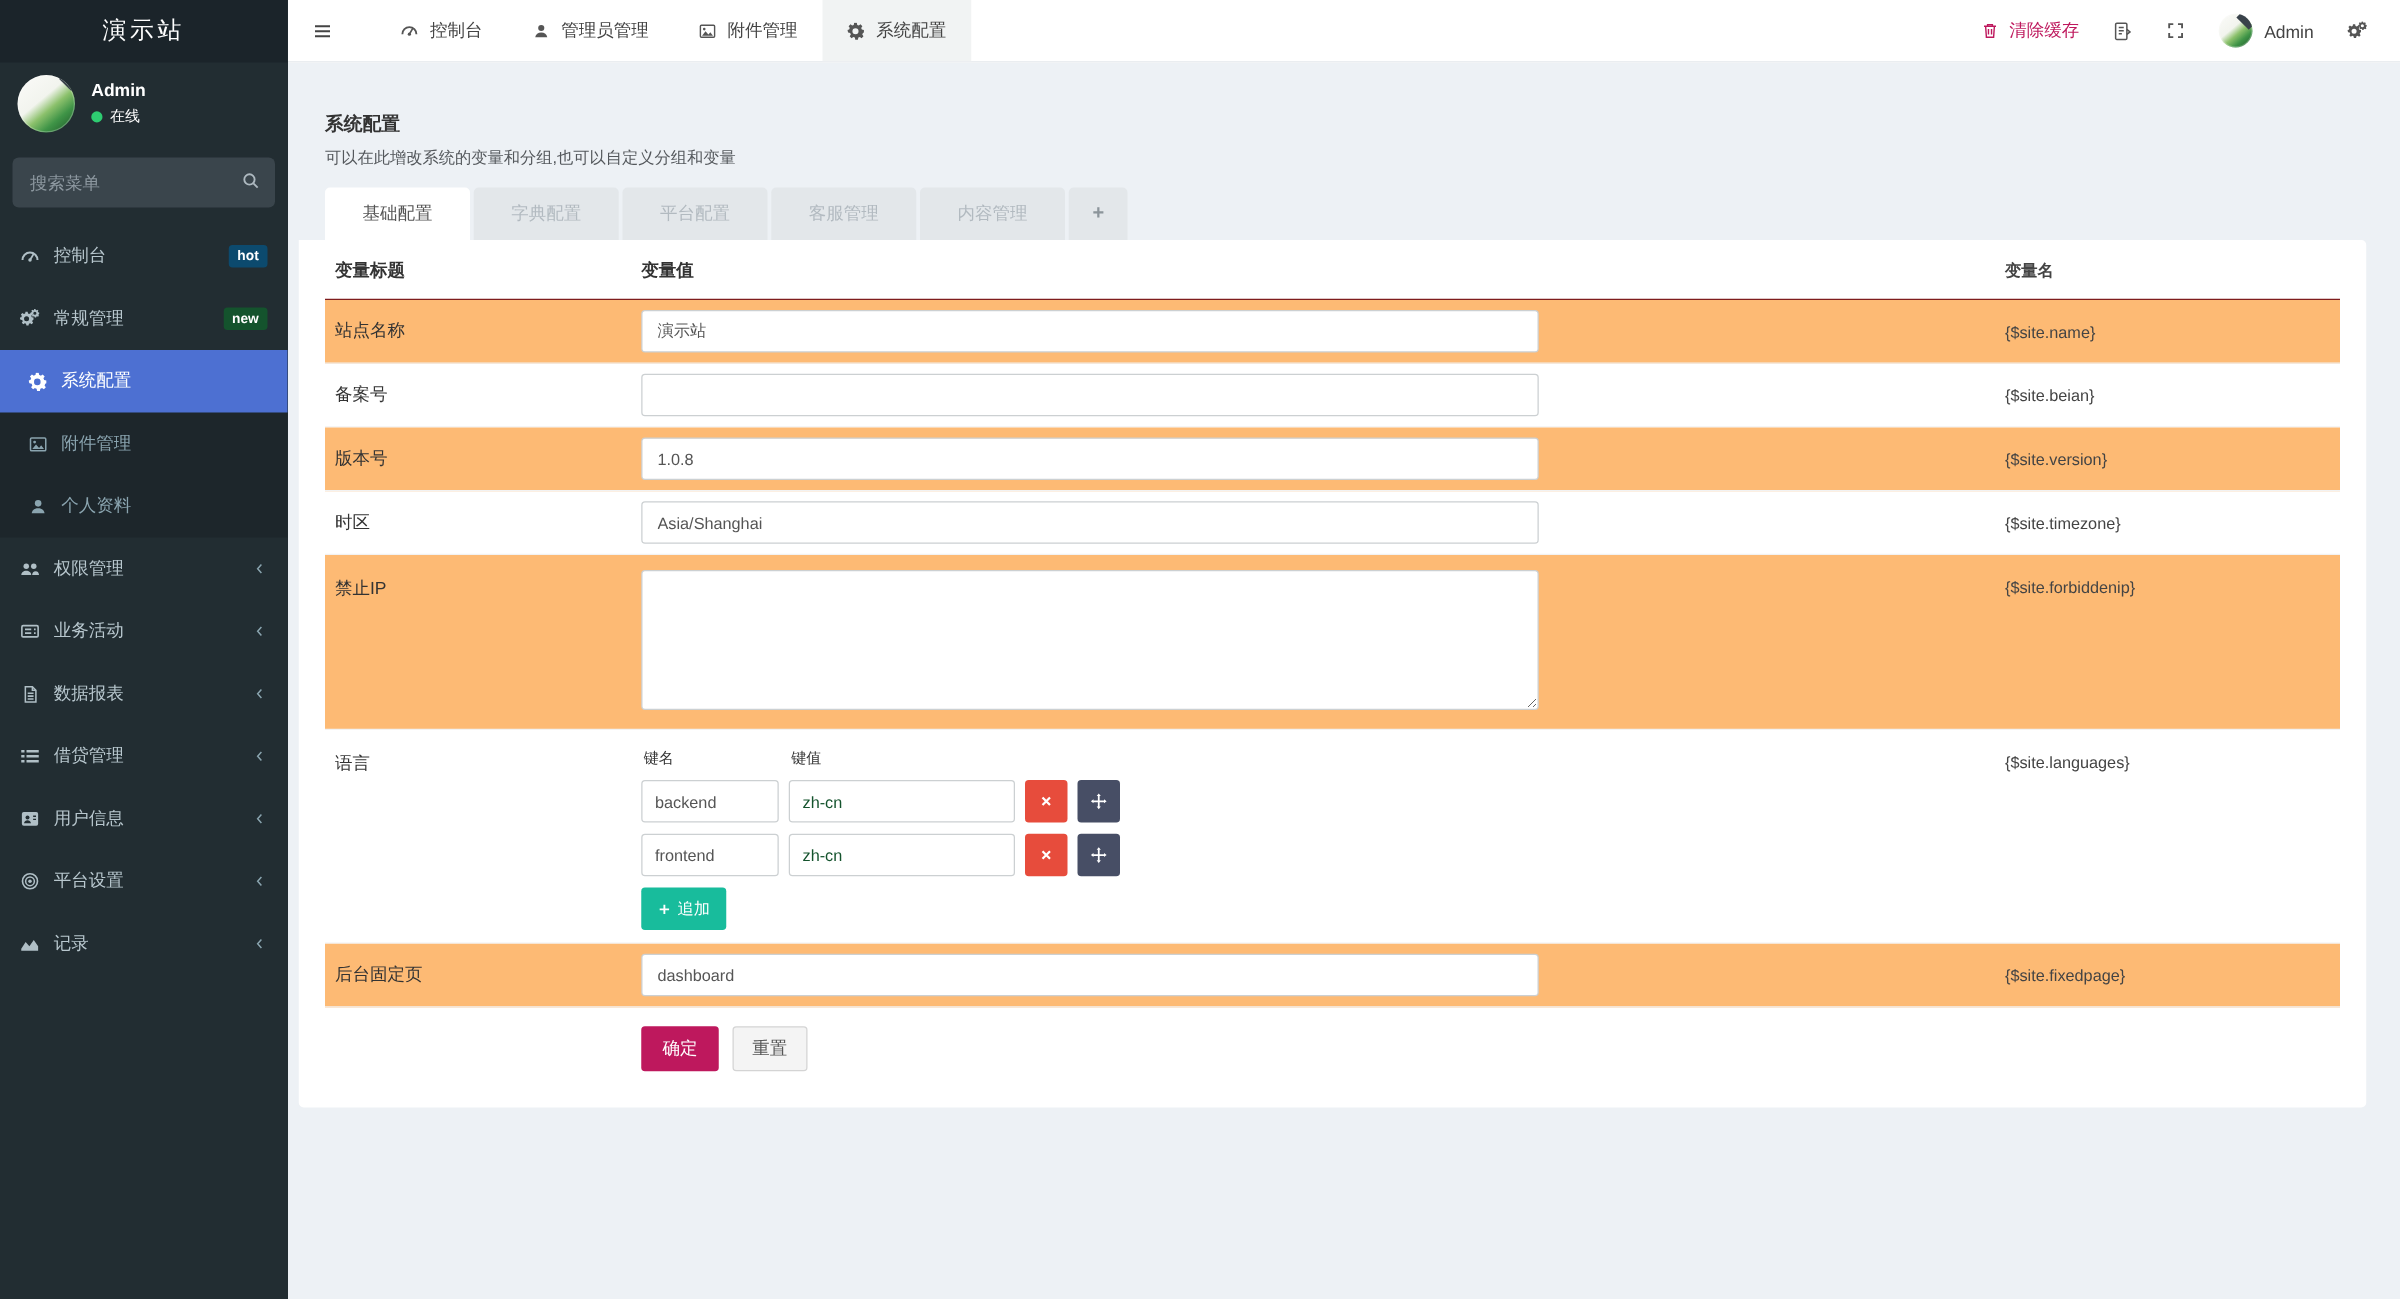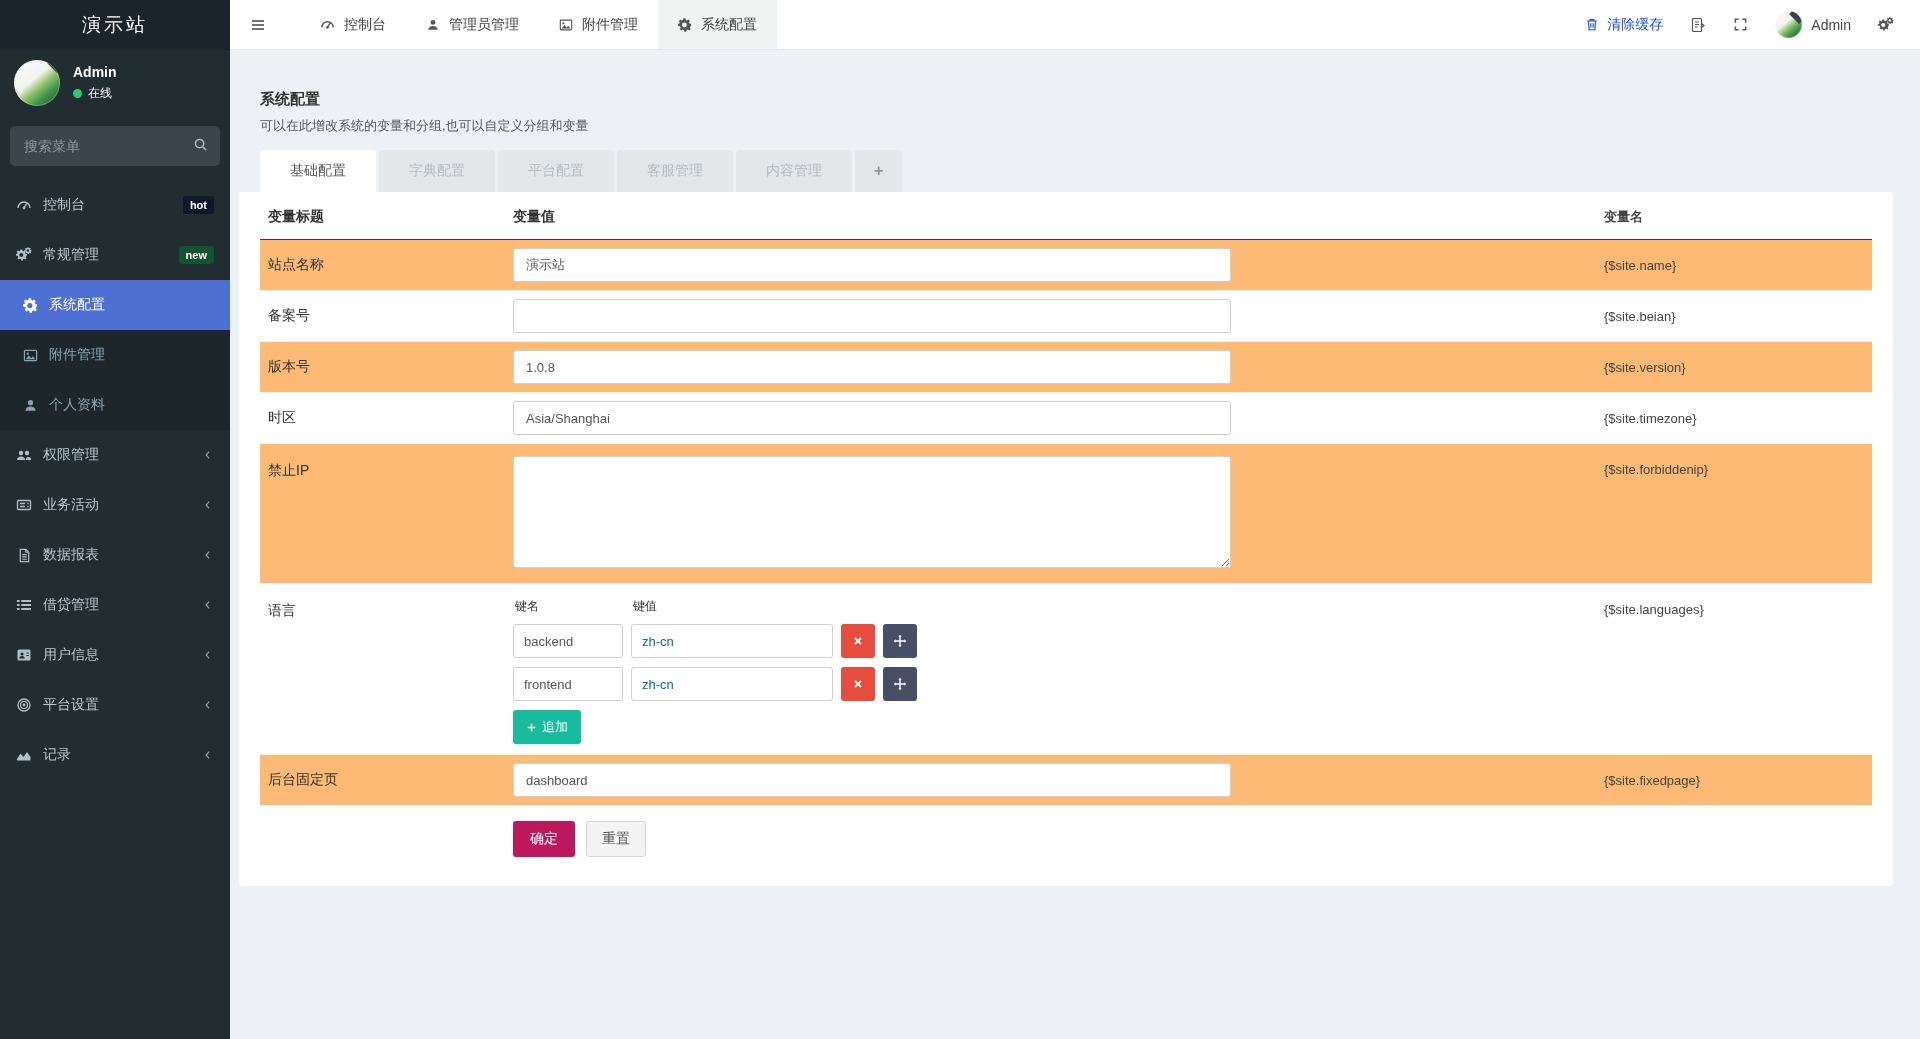--- a/index.html
+++ b/index.html
@@ -24,34 +24,34 @@
   .sidebar-search .s-icon { position:absolute; right:12px; top:11px; color:#aeb9c0; cursor:pointer; }
   .menu { margin-top:14px; }
   .menu-item { height:50px; display:flex; align-items:center; gap:11px; padding:0 16px; color:#b8c7ce; font-size:14px; cursor:pointer; }
   .menu-item .mi-icon { width:16px; color:#b0bfc6; flex:0 0 auto; display:flex; justify-content:center; }
   .submenu { background:#1d262b; }
   .submenu .menu-item { padding-left:22px; color:#8aa4af; }
   .submenu .menu-item .mi-icon { color:#8aa4af; }
   .menu-item.active { background:#4d70d2; color:#fff; }
   .menu-item.active .mi-icon { color:#fff; }
   .badge { margin-left:auto; font-size:11px; font-weight:bold; color:#fff; padding:2px 7px; border-radius:3px; line-height:1.3; }
-  .badge-hot { background:#0f172a; }
+  .badge-hot { background:#0c4a6e; }
   .badge-new { background:#14532d; }
   .chev { margin-left:auto; color:#8aa4af; }
 
   
   .navbar { position:fixed; left:230px; right:0; top:0; height:50px; background:#fff; border-bottom:1px solid #e4e8ec; display:flex; align-items:stretch; justify-content:space-between; z-index:10; }
   .nav-left { display:flex; align-items:stretch; }
   .hamburger { display:flex; align-items:center; padding:0 20px; color:#444; cursor:pointer; }
   .nav-tabs { display:flex; align-items:stretch; margin-left:14px; }
   .nav-tab { display:flex; align-items:center; gap:9px; padding:0 20px; color:#444; font-size:14px; cursor:pointer; }
   .nav-tab .nt-icon { color:#555; }
   .nav-tab.active { background:#f1f3f3; }
   .nav-right { display:flex; align-items:center; gap:27px; padding-right:26px; }
-  .nav-btn { display:flex; align-items:center; gap:8px; color:#1d4ed8; font-size:14px; cursor:pointer; }
+  .nav-btn { display:flex; align-items:center; gap:8px; color:#be185d; font-size:14px; cursor:pointer; }
   .nav-icon { color:#555; cursor:pointer; }
   .nav-user { display:flex; align-items:center; gap:9px; color:#444; cursor:pointer; }
   .avatar.sm { width:27px; height:27px; }
 
   
   .content { margin-left:230px; padding:72px 27px 0 9px; height:1039px; }
   .panel-heading { padding:18px 21px 0 21px; }
   .page-title { font-size:15px; font-weight:bold; color:#333; }
   .page-subtitle { font-size:13px; color:#54585c; margin-top:8px; }
   .config-tabs { display:flex; margin-top:15px; }
@@ -73,21 +73,21 @@
   .t-row.top .col-name { padding-top:10px; }
   .txt-input { width:718px; height:34px; border:1px solid #ccd0d2; border-radius:3px; padding:6px 12px; font-size:13px; color:#555; background:#fff; outline:none; font-family:inherit; }
   .area-input { width:718px; height:112px; border:1px solid #ccd0d2; border-radius:3px; padding:6px 12px; font-size:13px; color:#555; resize:both; outline:none; font-family:inherit; margin:4px 0; }
 
   
   .kv { padding:6px 0 2px 0; }
   .kv-head { display:flex; font-size:12px; color:#333; margin-bottom:9px; padding-left:2px; }
   .kv-h1 { width:118px; }
   .kv-row { display:flex; gap:8px; margin-bottom:9px; align-items:center; }
   .kv-key { width:110px; height:34px; border:1px solid #ccd0d2; border-radius:3px; padding:6px 10px; font-size:13px; color:#555; outline:none; font-family:inherit; }
-  .kv-val { width:202px; height:34px; border:1px solid #ccd0d2; border-radius:3px; padding:6px 10px; font-size:13px; color:#0369a1; outline:none; font-family:inherit; }
+  .kv-val { width:181px; height:34px; border:1px solid #ccd0d2; border-radius:3px; padding:6px 10px; font-size:13px; color:#14532d; outline:none; font-family:inherit; }
   .btn-x, .btn-move { width:34px; height:34px; border:none; border-radius:3px; display:flex; align-items:center; justify-content:center; cursor:pointer; }
   .btn-x { background:#e74c3c; }
   .btn-move { background:#474e65; }
   .btn-append { margin-top:3px; background:#18bc9c; color:#fff; border:none; border-radius:3px; padding:8px 13px; font-size:13px; display:flex; align-items:center; gap:5px; cursor:pointer; font-family:Liberation Serif, serif; }
 
   
   .t-row.footer { border-bottom:none; padding:15px 0; }
   .btn-submit { background:#be185d; color:#fff; border:none; border-radius:3px; padding:9px 17px; font-size:14px; cursor:pointer; margin-right:7px; font-family:inherit; }
   .btn-reset { background:#f4f4f4; color:#555; border:1px solid #d4d4d4; border-radius:3px; padding:8px 15px; font-size:14px; cursor:pointer; font-family:inherit; }
 </style>

